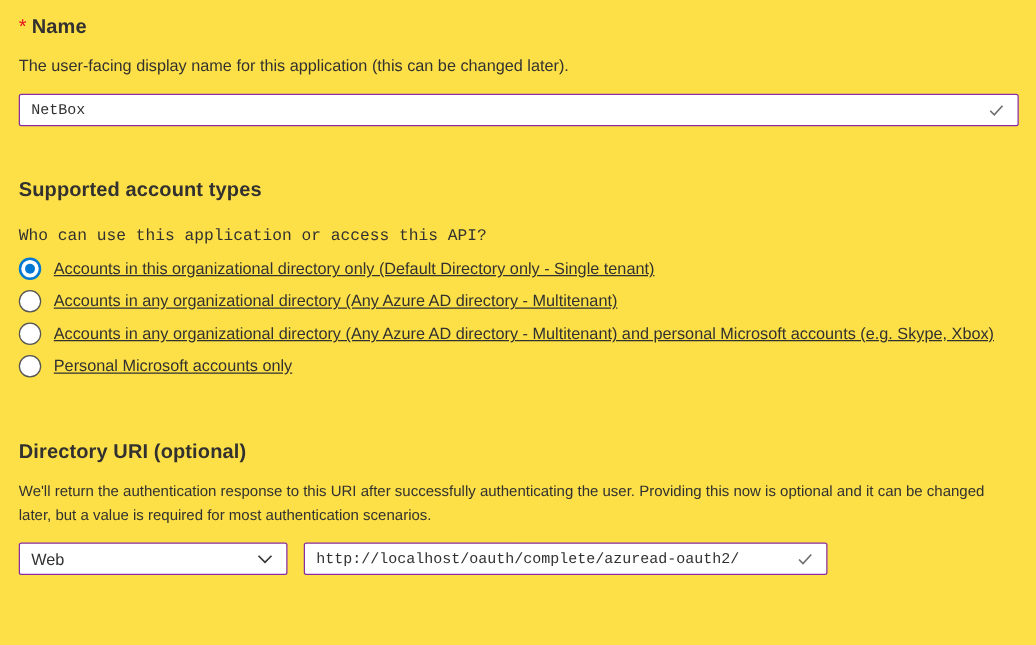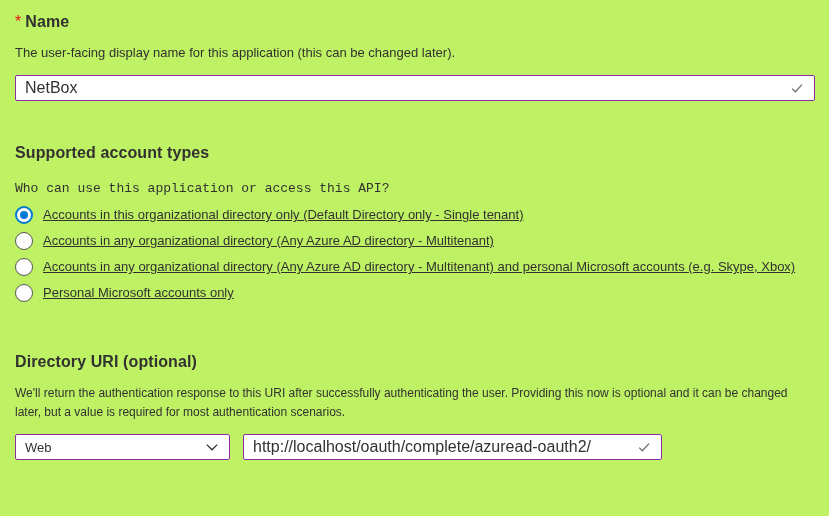--- a/index.html
+++ b/index.html
@@ -1,21 +1,21 @@
 <!DOCTYPE html>
 <html><head>
 <meta charset="utf-8">
 <style>
   * { margin: 0; padding: 0; box-sizing: border-box; }
   html, body { background: #ffffff; }
   .page {
     position: relative;
     width: 829px;
     height: 516px;
-    background: #bef264;
+    background: #fde047;
     padding: 12px 14px 0 15px;
     font-family: "Liberation Sans", "DejaVu Sans", sans-serif;
     font-size: 13px;
     color: #323130;
     overflow: hidden;
   }
   .section-title {
     font-size: 16px;
     font-weight: 600;
     line-height: 20px;
@@ -47,22 +47,22 @@
     border: 1px solid #8a2da5;
     border-radius: 2px;
     background: #ffffff;
     padding: 0 9px;
   }
   .name-field { margin-top: 13px; width: 800px; }
   .text-input {
     flex: 1;
     border: none;
     outline: none;
-    font-family: Liberation Sans, sans-serif;
-    font-size: 16px;
+    font-family: Liberation Mono, monospace;
+    font-size: 12px;
     color: #323130;
     background: transparent;
     min-width: 0;
   }
   .check-icon { flex: 0 0 auto; margin-left: 8px; }
   .section-2-title { margin-top: 42px; }
   .question { margin-top: 17px; font-size: 13px; line-height: 18px; font-family: Liberation Mono, monospace; }
   .radio-group { margin-top: 4px; }
   .radio-option {
     display: flex;

